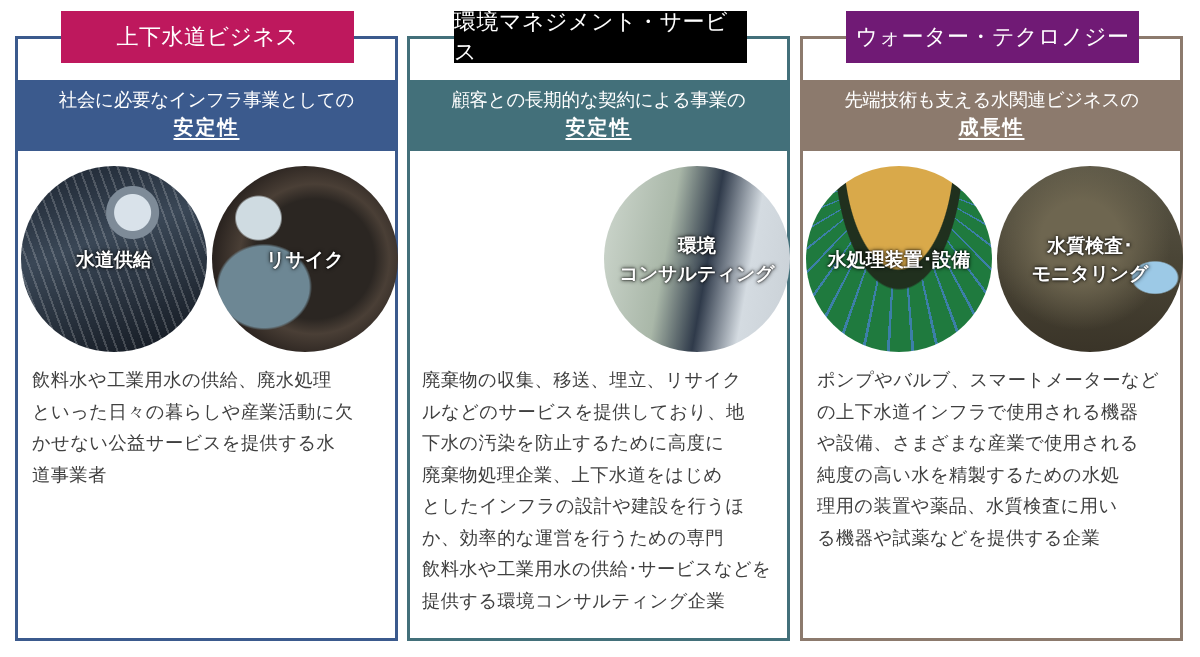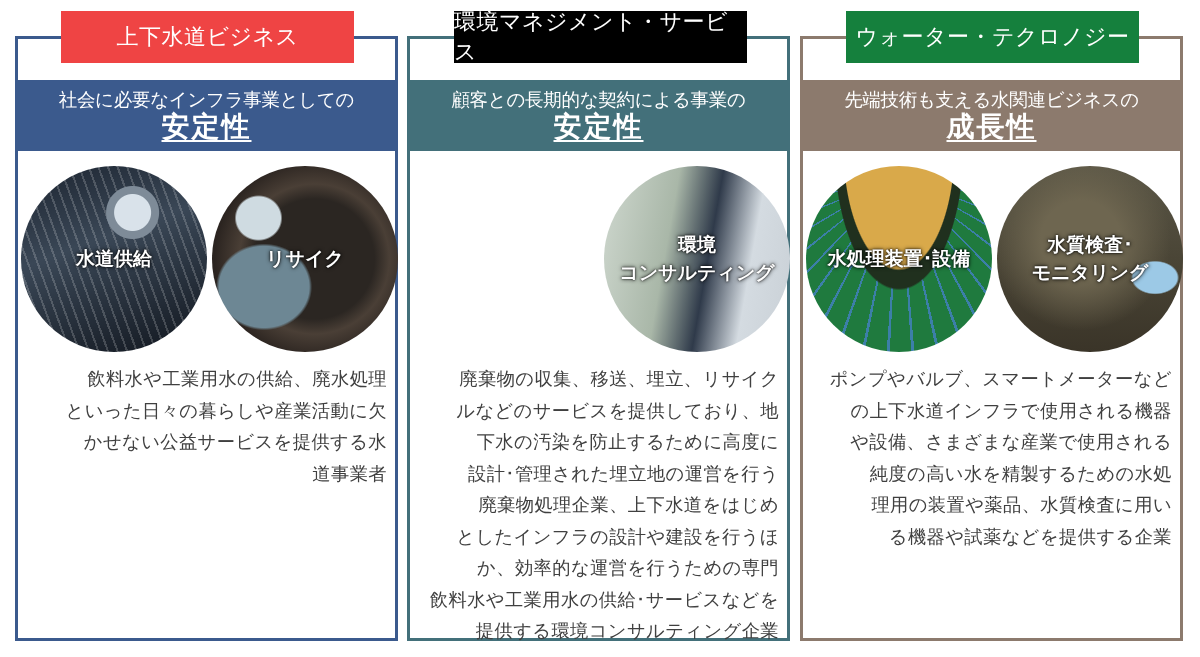--- a/index.html
+++ b/index.html
@@ -1,50 +1,50 @@
 <!DOCTYPE html>
 <html><head>
 <meta charset="utf-8">
 <style>
-  * { box-sizing: border-box; margin: 0; padding: 0; font-family: Liberation Serif, serif; }
+  * { box-sizing: border-box; margin: 0; padding: 0; }
   html, body { width: 1200px; height: 657px; background: #ffffff; overflow: hidden; }
   body { position: relative; font-family: "DejaVu Sans", "Liberation Sans", sans-serif; }
 
   .panel { position: absolute; top: 36px; width: 383px; height: 605px; border: 3px solid; background: #fff; }
   .panel.p1 { left: 15px; border-color: #3b5a8d; }
   .panel.p2 { left: 407px; border-color: #43707a; }
   .panel.p3 { left: 800px; border-color: #8c7a6d; }
 
   .tab { position: absolute; top: 11px; width: 293px; height: 52px; color: #fff; font-size: 22px; display: flex; align-items: center; justify-content: center; letter-spacing: 0.5px; z-index: 2; font-family: "DejaVu Serif", "Liberation Serif", serif; }
-  .tab.p1 { left: 61px; background: #ef4444; font-family: "DejaVu Sans", sans-serif; }
+  .tab.p1 { left: 61px; background: #be185d; font-family: "DejaVu Sans", sans-serif; }
   .tab.p2 { left: 454px; background: #000000; font-family: Liberation Serif, serif; }
-  .tab.p3 { left: 846px; background: #15803d; font-family: Liberation Sans, sans-serif; }
+  .tab.p3 { left: 846px; background: #701a75; font-family: Liberation Sans, sans-serif; }
 
   .sub { position: absolute; left: 0; right: 0; top: 41px; height: 71px; color: #fff; text-align: center; }
   .p1 .sub { background: #3b5a8d; }
   .p2 .sub { background: #43707a; text-align: center; }
   .p3 .sub { background: #8c7a6d; }
   .sub .line1 { display: block; font-size: 18.5px; padding-top: 8px; line-height: 24px; letter-spacing: -0.3px; }
-  .sub .line2 { display: inline-block; font-size: 28px; font-weight: bold; line-height: 30px; text-decoration: underline; text-underline-offset: 4px; letter-spacing: 2px; }
+  .sub .line2 { display: inline-block; font-size: 20px; font-weight: bold; line-height: 30px; text-decoration: underline; text-underline-offset: 4px; letter-spacing: 2px; }
 
   .circles { position: absolute; top: 127px; left: 0; right: 0; height: 186px; }
   .circle { position: absolute; top: 0; width: 186px; height: 186px; border-radius: 50%; overflow: hidden; display: flex; align-items: center; justify-content: center; }
   .circle .label { position: relative; color: #fff; font-weight: bold; font-size: 19px; text-align: center; line-height: 28px; text-shadow: 0 0 4px rgba(0,0,0,0.9), 0 0 2px rgba(0,0,0,0.9); white-space: pre-line; z-index: 2; }
   .c-left { left: 3px; }
   .c-right { left: 194px; }
 
   
   .img-shower { background: radial-gradient(circle at 60% 25%, #d9e2ea 0 18px, #7e8b98 19px 26px, transparent 27px), repeating-linear-gradient(70deg, rgba(255,255,255,0.18) 0 2px, transparent 2px 9px), linear-gradient(160deg, #1c2430 0%, #3a4756 40%, #11161e 100%); }
   .img-sewer { background: radial-gradient(ellipse at 25% 28%, #cfdbe1 0 22px, transparent 24px), radial-gradient(ellipse at 28% 65%, #6d8794 0 45px, transparent 48px), radial-gradient(circle at 55% 50%, #2b2622 0 60px, #4a3f36 75px, #2b2420 100px); }
   .img-waste { background: radial-gradient(ellipse at 30% 95%, #8a857e 0 90px, transparent 92px), linear-gradient(180deg, #bcd0e4 0%, #5d8ac2 45%, #4d7fbd 70%, #7a98b8 100%); }
   .img-consult { background: linear-gradient(100deg, #cfd8cf 0%, #a9b7a8 35%, #2f3a4a 55%, #d4dbe1 75%, #c9d0d6 100%); }
   .img-plant { background: radial-gradient(ellipse at 50% -10%, #d9a94a 0 55px, #20301e 56px 64px, transparent 65px), repeating-conic-gradient(from 160deg at 50% 5%, #1f7a3e 0 7deg, #3c7fa8 7deg 8deg), #1f7a3e; }
   .img-testing { background: radial-gradient(ellipse at 85% 60%, #9cc9e6 0 22px, transparent 24px), radial-gradient(circle at 45% 40%, #6e6650 0 40px, transparent 90px), linear-gradient(180deg, #5a5646 0%, #4a4536 50%, #3a3428 100%); }
 
-  .desc { position: absolute; top: 325px; left: 14px; right: 8px; color: #404040; font-size: 18.3px; line-height: 31.5px; letter-spacing: 0.4px; text-align: right; }
+  .desc { position: absolute; top: 325px; left: 14px; right: 8px; color: #404040; font-size: 18.3px; line-height: 31.5px; letter-spacing: 0.4px; }
   .p2 .desc { left: 12px; }
   .desc span { display: block; white-space: nowrap; }
 </style>
 </head>
 <body>
 
 <div class="panel p1">
   <div class="sub">
     <span class="line1">社会に必要なインフラ事業としての</span>
     <span class="line2">安定性</span>
@@ -74,21 +74,20 @@
   <div class="circles">
     <div class="circle c-right img-consult">
       <span class="label">環境
 コンサルティング</span>
     </div>
   </div>
   <div class="desc">
     <span>廃棄物の収集、移送、埋立、リサイク</span>
     <span>ルなどのサービスを提供しており、地</span>
     <span>下水の汚染を防止するために高度に</span>
-    <span>設計･管理された埋立地の運営を行う</span>
     <span>廃棄物処理企業、上下水道をはじめ</span>
     <span>としたインフラの設計や建設を行うほ</span>
     <span>か、効率的な運営を行うための専門</span>
     <span>飲料水や工業用水の供給･サービスなどを</span>
     <span>提供する環境コンサルティング企業</span>
   </div>
 </div>
 <div class="tab p2">環境マネジメント・サービス</div>
 
 <div class="panel p3">

